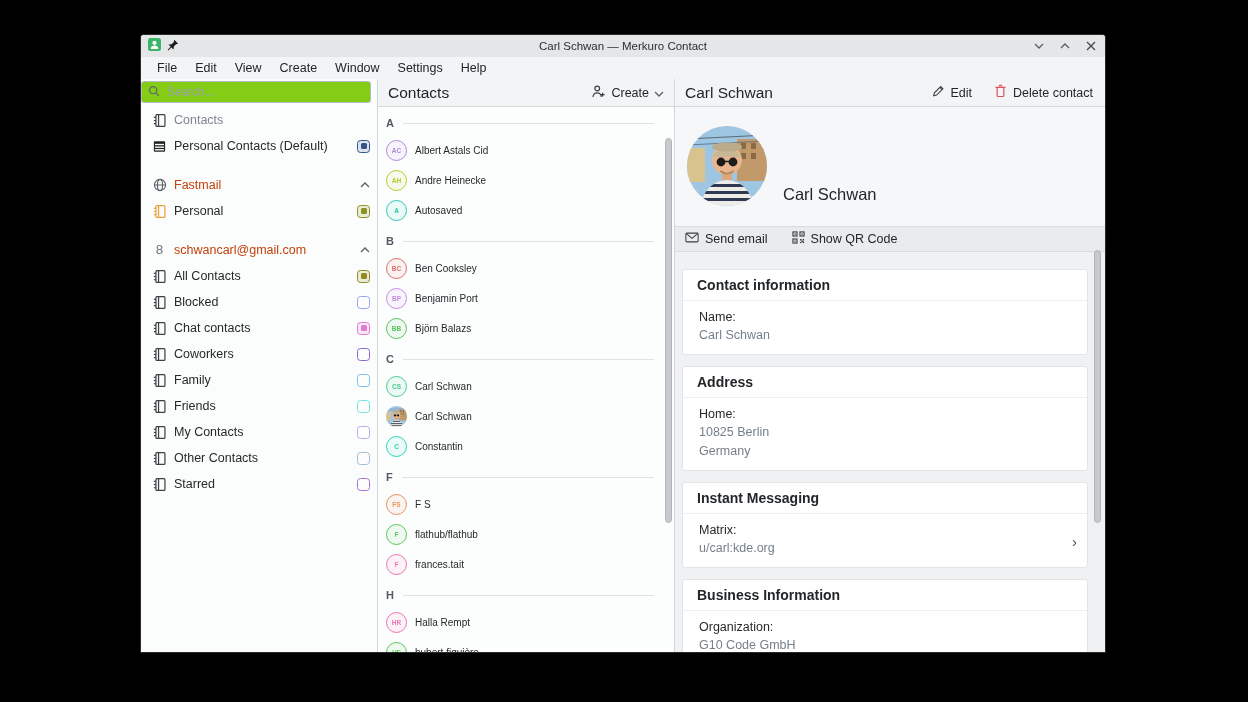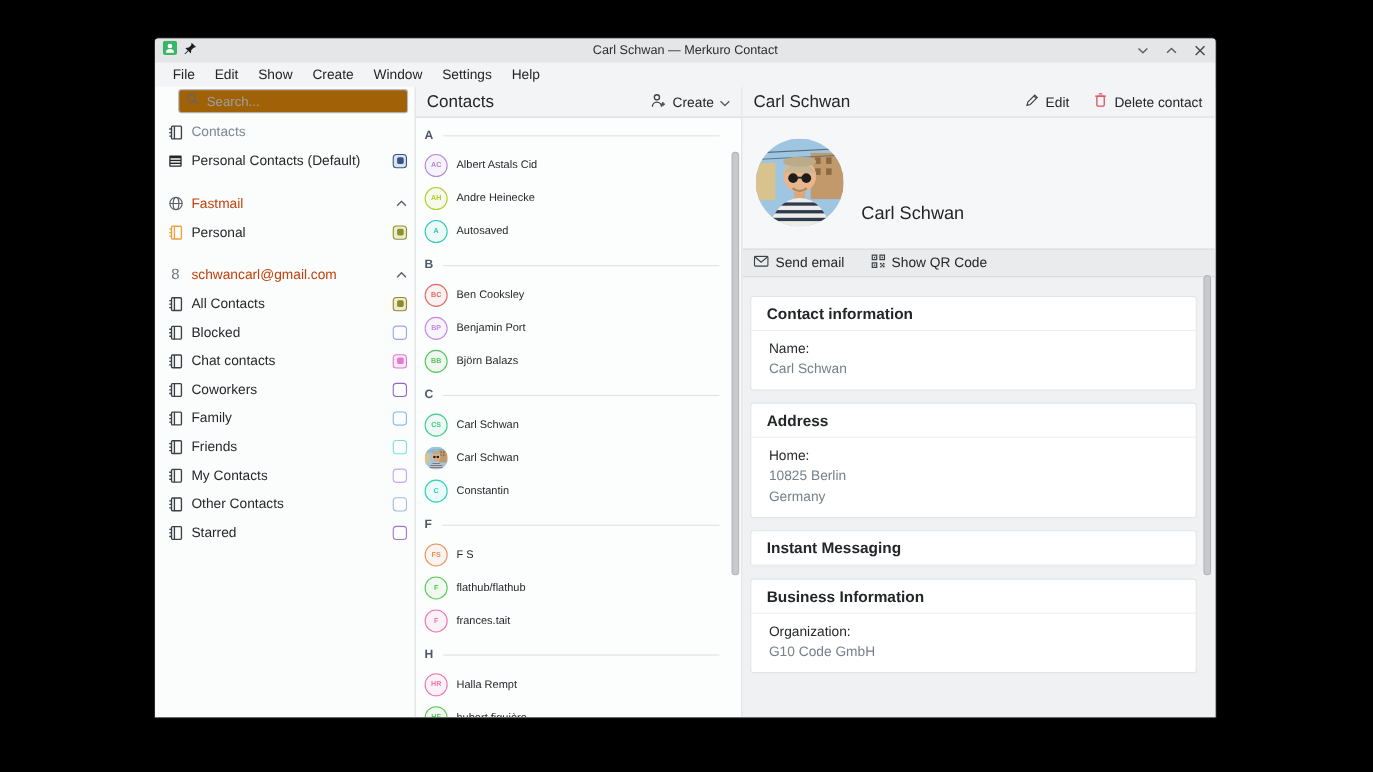--- a/index.html
+++ b/index.html
@@ -16,21 +16,21 @@
   .tb-btn{display:flex;align-items:center;justify-content:center;width:14px;height:14px;cursor:default;}
 
   
   .menubar{height:22px;background:#f3f4f5;display:flex;align-items:center;padding-left:7px;}
   .menu-item{padding:0 9px;font-size:12.5px;color:#232629;line-height:22px;}
 
   .body{position:absolute;top:44px;bottom:0;left:0;right:0;display:flex;}
 
   
   .sidebar{width:237px;min-width:237px;background:#fbfcfc;border-right:1px solid #d4d7d9;box-sizing:border-box;overflow:hidden;}
-  .search-box{margin:2px 6px 0 21px;height:20px;border:1px solid #b4babe;border-radius:3px;background:#a16207;
+  .search-box{margin:2px 6px 0 0;height:20px;border:1px solid #b4babe;border-radius:3px;background:#84cc16;
               display:flex;align-items:center;padding:0 6px;gap:5px;}
   .search-box input{border:none;outline:none;flex:1;font-size:12px;color:#232629;background:transparent;
                     font-family:"Liberation Sans",sans-serif;}
   .search-box input::placeholder{color:#9aa1a7;}
   .side-list{padding-top:4px;}
   .side-row{height:26px;display:flex;align-items:center;padding:0 7px 0 11px;gap:7px;font-size:12.5px;color:#26292c;}
   .side-row.group{margin-top:13px;}
   .side-row.group .side-label{color:#c2410c;}
   .side-row.muted .side-label{color:#7d8893;}
   .side-label{white-space:nowrap;overflow:hidden;text-overflow:ellipsis;}
@@ -115,21 +115,21 @@
               <line x1="1" y1="1" x2="9" y2="9"></line>
               <line x1="9" y1="1" x2="1" y2="9"></line>
             </svg>
           </span>
         </div>
     </div>
 
     <div class="menubar" id="menubar">
         <span class="menu-item">File</span>
         <span class="menu-item">Edit</span>
-        <span class="menu-item">Show</span>
+        <span class="menu-item">View</span>
         <span class="menu-item">Create</span>
         <span class="menu-item">Window</span>
         <span class="menu-item">Settings</span>
         <span class="menu-item">Help</span>
       </div>
 
     <div class="body">
       <aside class="sidebar">
         <div class="search-box">
           <span id="search-icon"><svg width="12" height="12" viewBox="0 0 14 14" fill="none" stroke="#5f666c" stroke-width="1.4">
@@ -565,20 +565,25 @@
             <div class="card">
               <div class="card-header">Address</div>
               <div class="card-body">
                 <div class="row-label">Home:</div>
                 <div class="row-value">10825 Berlin</div>
                 <div class="row-value">Germany</div>
               </div>
             </div>
             <div class="card">
               <div class="card-header">Instant Messaging</div>
+              <div class="card-body">
+                <div class="row-label">Matrix:</div>
+                <div class="row-value">u/carl:kde.org</div>
+                <span class="row-chevron">›</span>
+              </div>
             </div>
             <div class="card">
               <div class="card-header">Business Information</div>
               <div class="card-body">
                 <div class="row-label">Organization:</div>
                 <div class="row-value">G10 Code GmbH</div>
               </div>
             </div>
           </div>
         <div class="scroll-handle right-scroll"></div>

